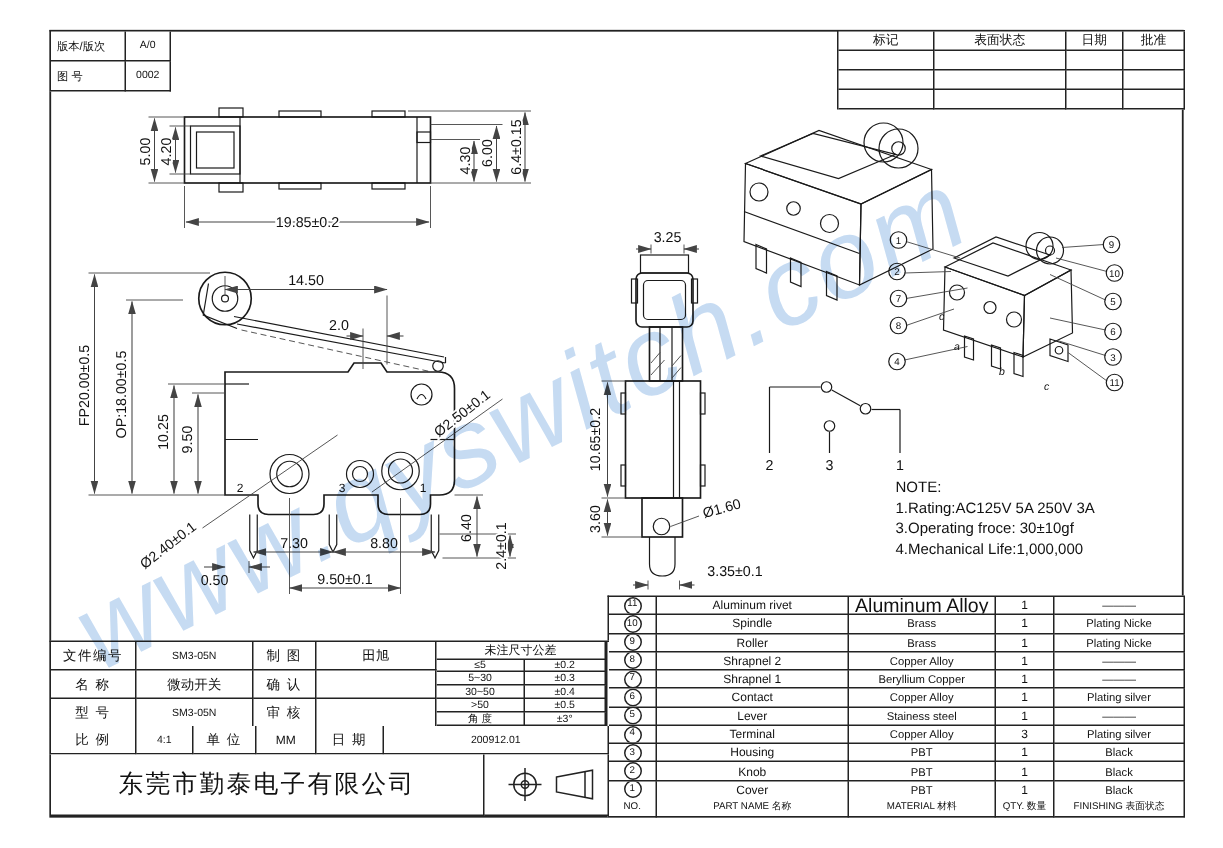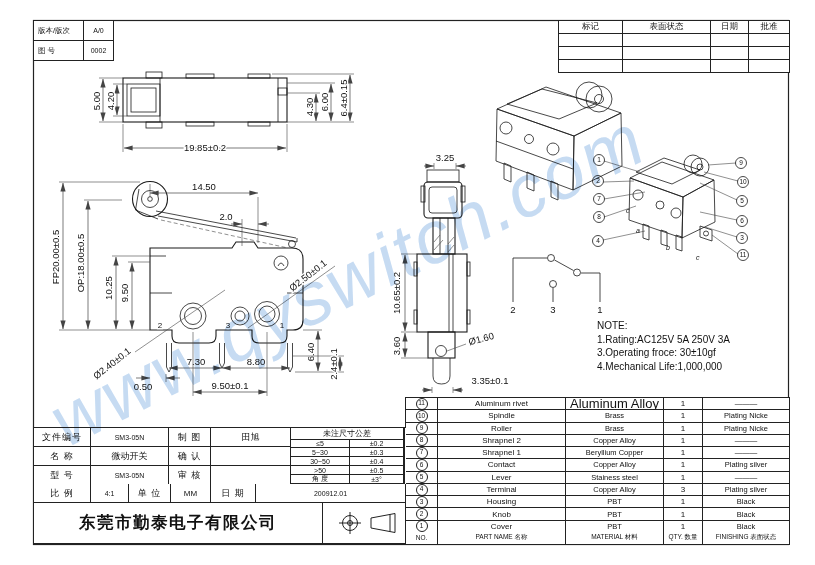--- a/index.html
+++ b/index.html
@@ -519,21 +519,21 @@
   <div class="c"></div>
 </div>
 <div class="tbl nt" style="left:33px;top:484px;width:372px;height:19px;grid-template-columns:57px 38px 42px 40px 45px 150px;">
   <div class="c lbl">比 例</div>
   <div class="c val7">4:1</div>
   <div class="c lbl">单 位</div>
   <div class="c val8">MM</div>
   <div class="c lbl">日 期</div>
   <div class="c val7">200912.01</div>
 </div>
-<div class="tbl nt" style="left:33px;top:503px;width:372px;height:41px;grid-template-columns:289px 83px;font-weight:bold;">
+<div class="tbl nt" style="left:33px;top:503px;width:372px;height:41px;grid-template-columns:289px 83px;">
   <div class="c" id="company-cell">东莞市勤泰电子有限公司</div>
   <div class="c">
     <svg width="81" height="39" viewBox="0 0 81 39">
       <g stroke="#222" fill="none" stroke-width="1">
         <circle cx="26" cy="19" r="7.5"></circle>
         <circle cx="26" cy="19" r="2.5"></circle>
         <line x1="15" y1="19" x2="37" y2="19"></line>
         <line x1="26" y1="8" x2="26" y2="30"></line>
         <path d="M47,14 L71,9.5 L71,28.5 L47,24 Z"></path>
         <line x1="66" y1="10.5" x2="66" y2="27.5"></line>

